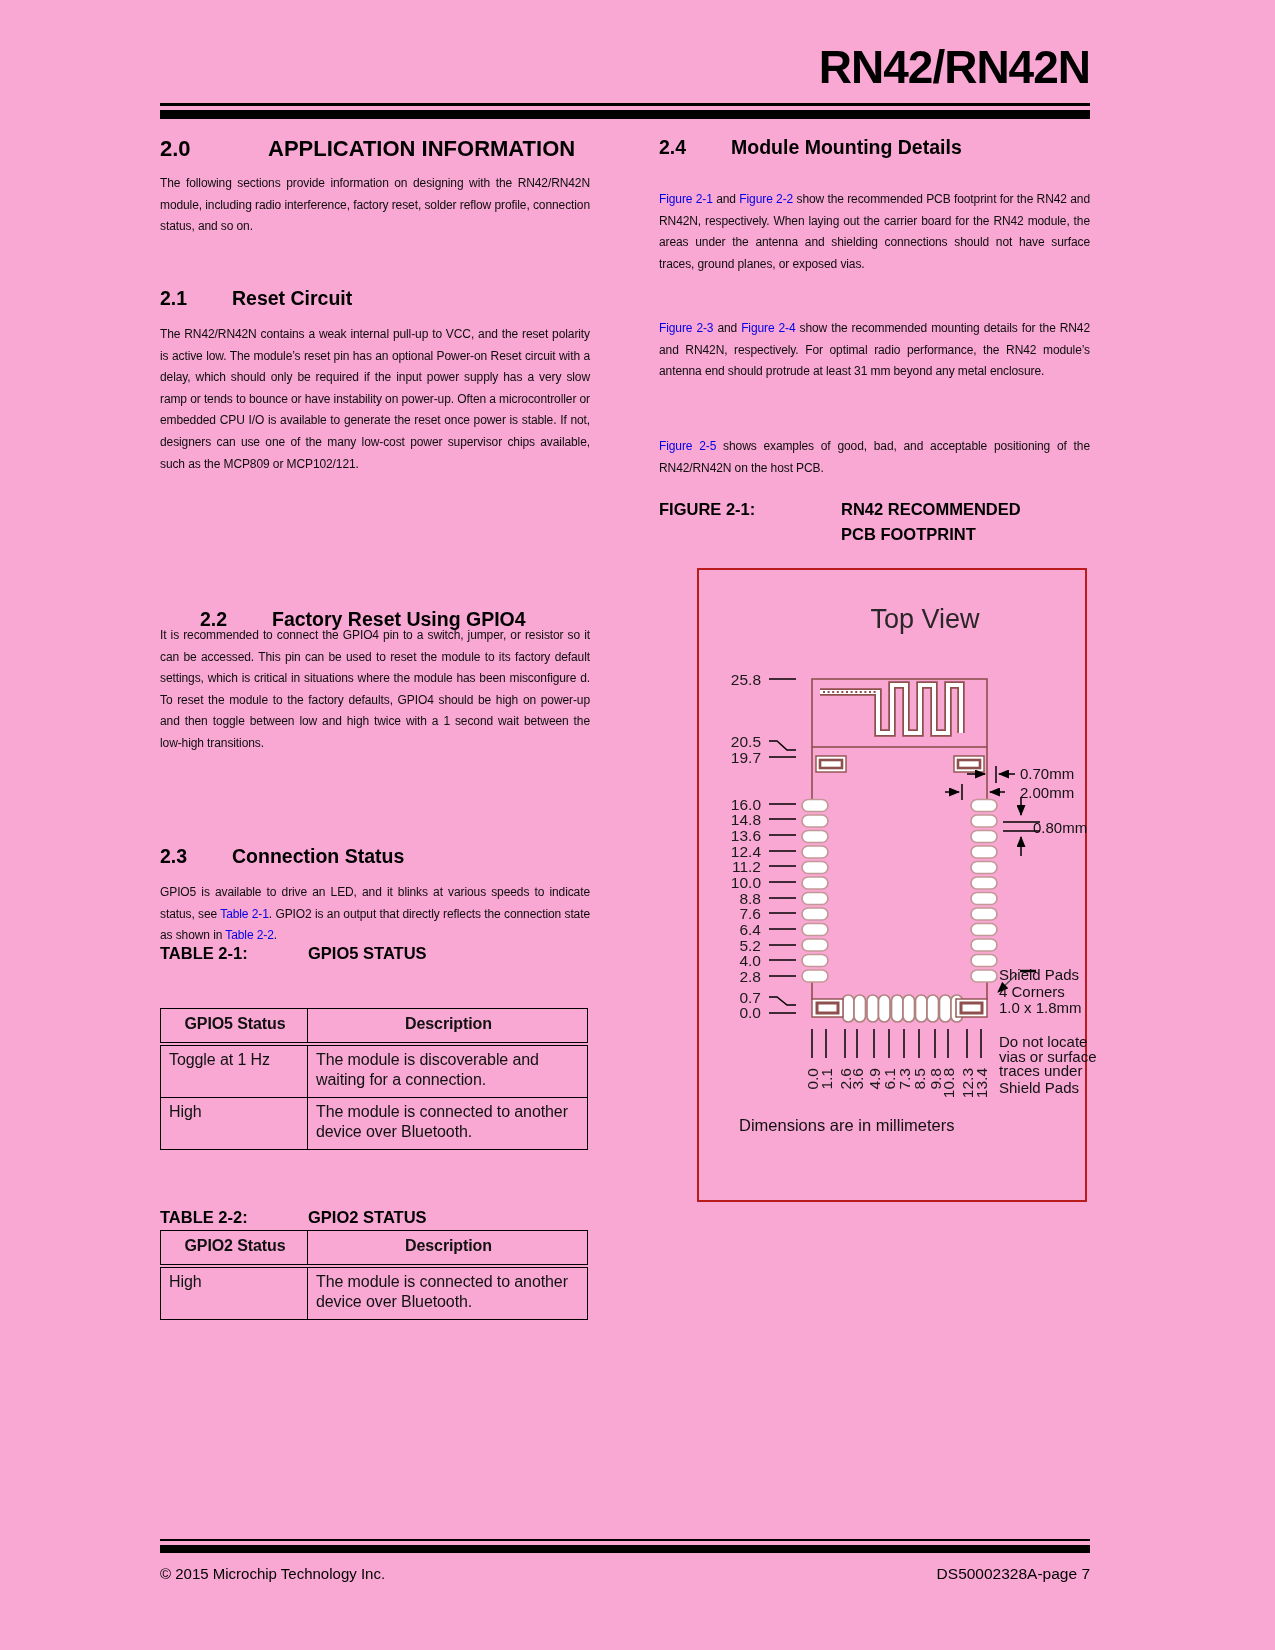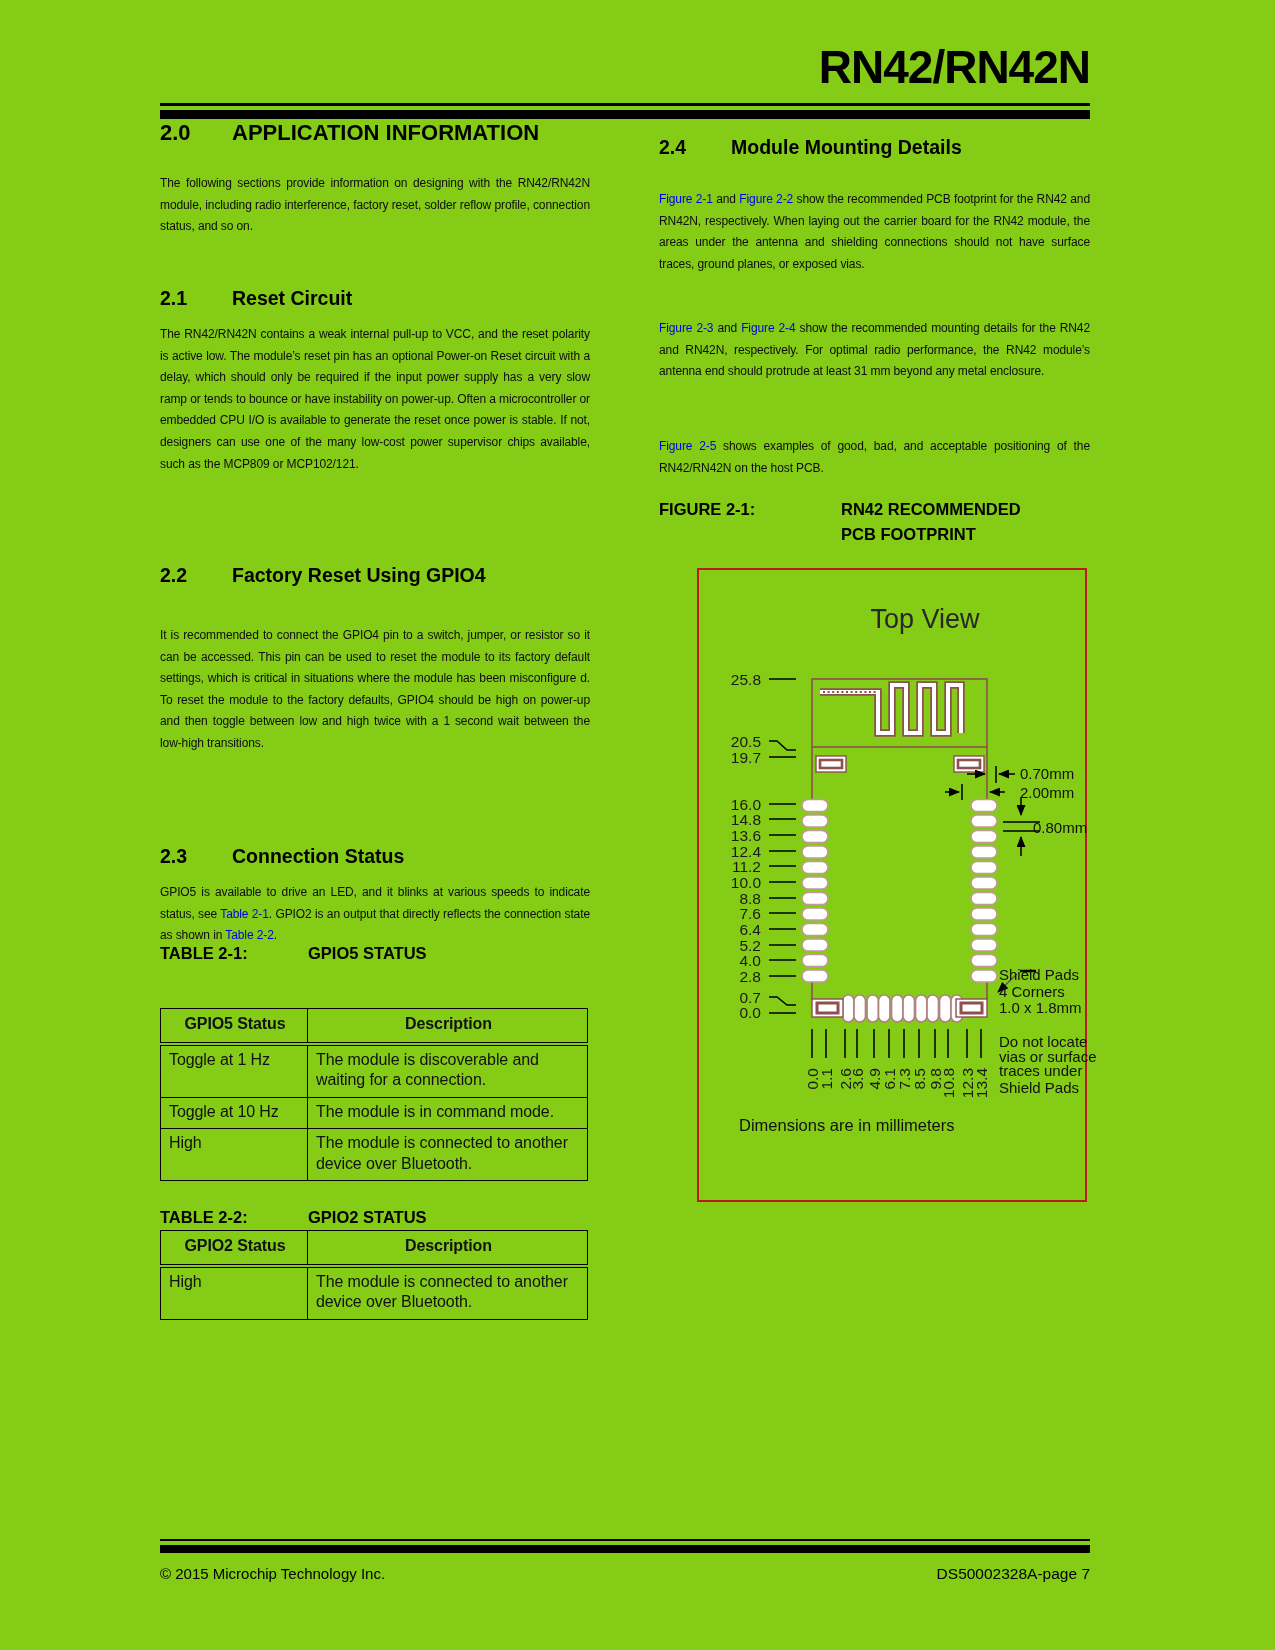--- a/index.html
+++ b/index.html
@@ -1,16 +1,16 @@
 <!DOCTYPE html>
 <html><head>
 <meta charset="utf-8">
 <style>
   html,body{margin:0;padding:0;background:#ffffff;}
-  .page{position:relative;width:1275px;height:1650px;background:#84cc16;
+  .page{position:relative;width:1275px;height:1650px;background:#f9a8d4;
         font-family:"Liberation Sans",sans-serif;color:#111;overflow:hidden;}
   .doctitle{position:absolute;top:40px;right:185px;font-size:46px;font-weight:bold;
             letter-spacing:-1px;color:#000;}
   .rule-top-thin{position:absolute;left:160px;width:930px;top:103px;height:3px;background:#000;}
   .rule-top-thick{position:absolute;left:160px;width:930px;top:110px;height:9px;background:#000;}
   .rule-bot-thin{position:absolute;left:160px;width:930px;top:1539px;height:2px;background:#000;}
   .rule-bot-thick{position:absolute;left:160px;width:930px;top:1545px;height:8px;background:#000;}
   .footer-left{position:absolute;left:160px;top:1565px;font-size:15px;color:#000;}
   .footer-right{position:absolute;right:185px;top:1565px;font-size:15.5px;color:#000;}
 
@@ -44,33 +44,33 @@
 </head>
 <body>
 
 <div class="page">
 
   <div class="doctitle">RN42/RN42N</div>
   <div class="rule-top-thin"></div>
   <div class="rule-top-thick"></div>
 
   <div class="col col-left">
-    <div class="h1" style="top:120px;">
+    <div class="h1" style="top:136px;gap:36px;">
       <span class="num">2.0</span>
       <span>APPLICATION INFORMATION</span>
     </div>
     <div class="para" style="top:173px;">The following sections provide information on designing with the RN42/RN42N module, including radio interference, factory reset, solder reflow profile, connection status, and so on.</div>
 
     <div class="h2" style="top:287px;">
       <span class="num">2.1</span>
       <span>Reset Circuit</span>
     </div>
     <div class="para" style="top:324px;">The RN42/RN42N contains a weak internal pull-up to VCC, and the reset polarity is active low. The module’s reset pin has an optional Power-on Reset circuit with a delay, which should only be required if the input power supply has a very slow ramp or tends to bounce or have instability on power-up. Often a microcontroller or embedded CPU I/O is available to generate the reset once power is stable. If not, designers can use one of the many low-cost power supervisor chips available, such as the MCP809 or MCP102/121.</div>
 
-    <div class="h2" style="top:564px;">
+    <div class="h2" style="top:608px;margin-left:40px;">
       <span class="num">2.2</span>
       <span>Factory Reset Using GPIO4</span>
     </div>
     <div class="para" style="top:625px;">It is recommended to connect the GPIO4 pin to a switch, jumper, or resistor so it can be accessed. This pin can be used to reset the module to its factory default settings, which is critical in situations where the module has been misconfigure d. To reset the module to the factory defaults, GPIO4 should be high on power-up and then toggle between low and high twice with a 1 second wait between the low-high transitions.</div>
 
     <div class="h2" style="top:845px;">
       <span class="num">2.3</span>
       <span>Connection Status</span>
     </div>
     <div class="para" style="top:882px;"><span>GPIO5 is available to drive an LED, and it blinks at various speeds to indicate status, see </span><span class="lnk">Table 2-1</span><span>. GPIO2 is an output that directly reflects the connection state as shown in </span><span class="lnk">Table 2-2</span><span>.</span></div>
@@ -87,24 +87,20 @@
       <thead>
         <tr>
           <th>GPIO5 Status</th>
           <th>Description</th>
         </tr>
       </thead>
       <tbody>
         <tr>
           <td>Toggle at 1 Hz</td>
           <td>The module is discoverable and waiting for a connection.</td>
-        </tr>
-        <tr>
-          <td>Toggle at 10 Hz</td>
-          <td>The module is in command mode.</td>
         </tr>
         <tr>
           <td>High</td>
           <td>The module is connected to another device over Bluetooth.</td>
         </tr>
       </tbody>
     </table>
 
     <div class="tcap" style="top:1208px;">
       <span class="lab">TABLE 2-2:</span>

